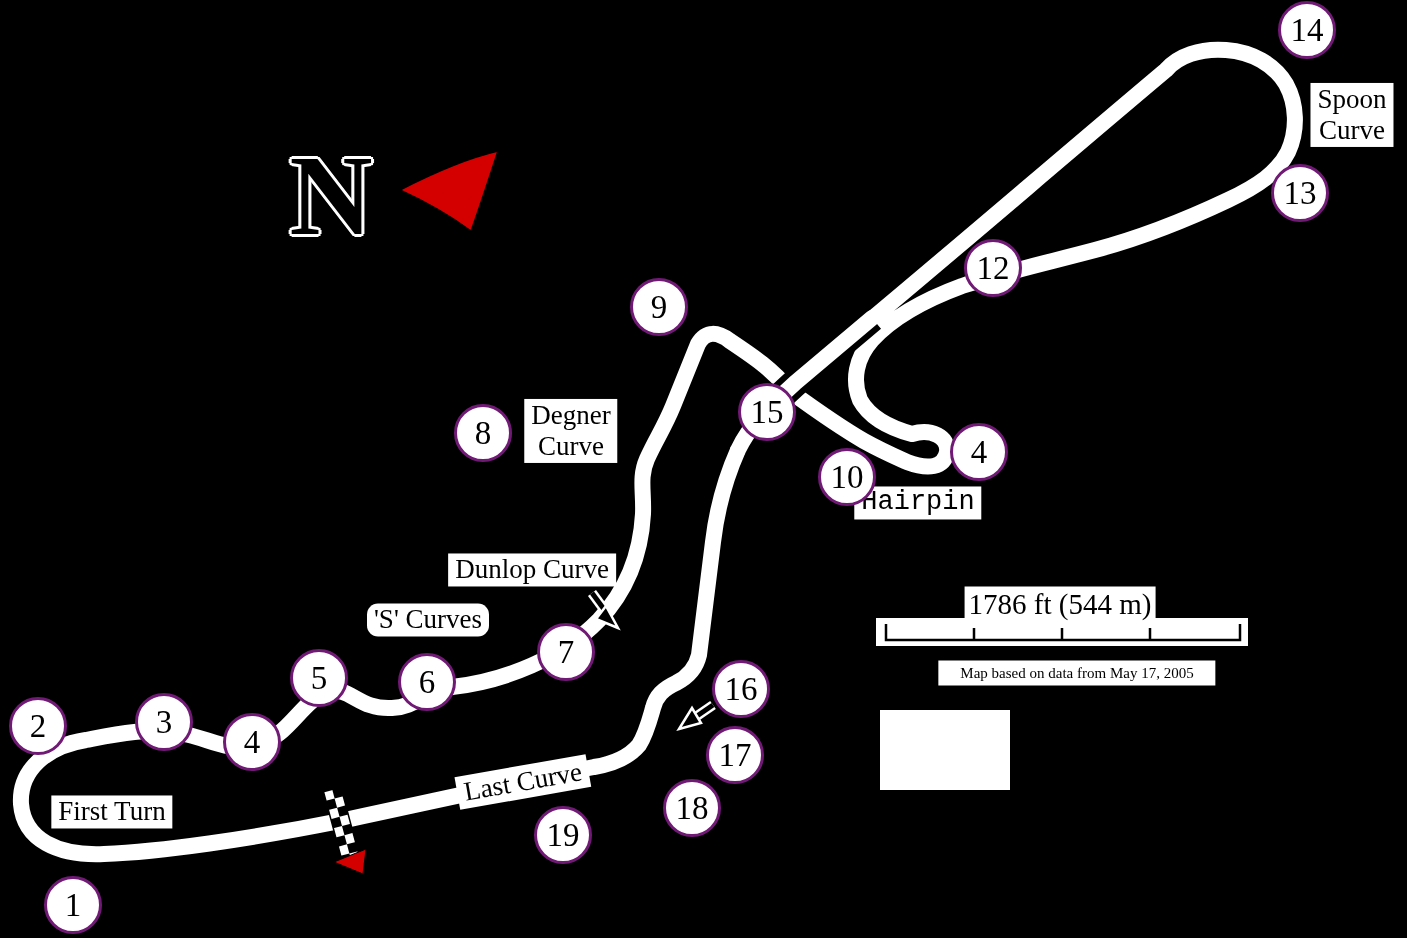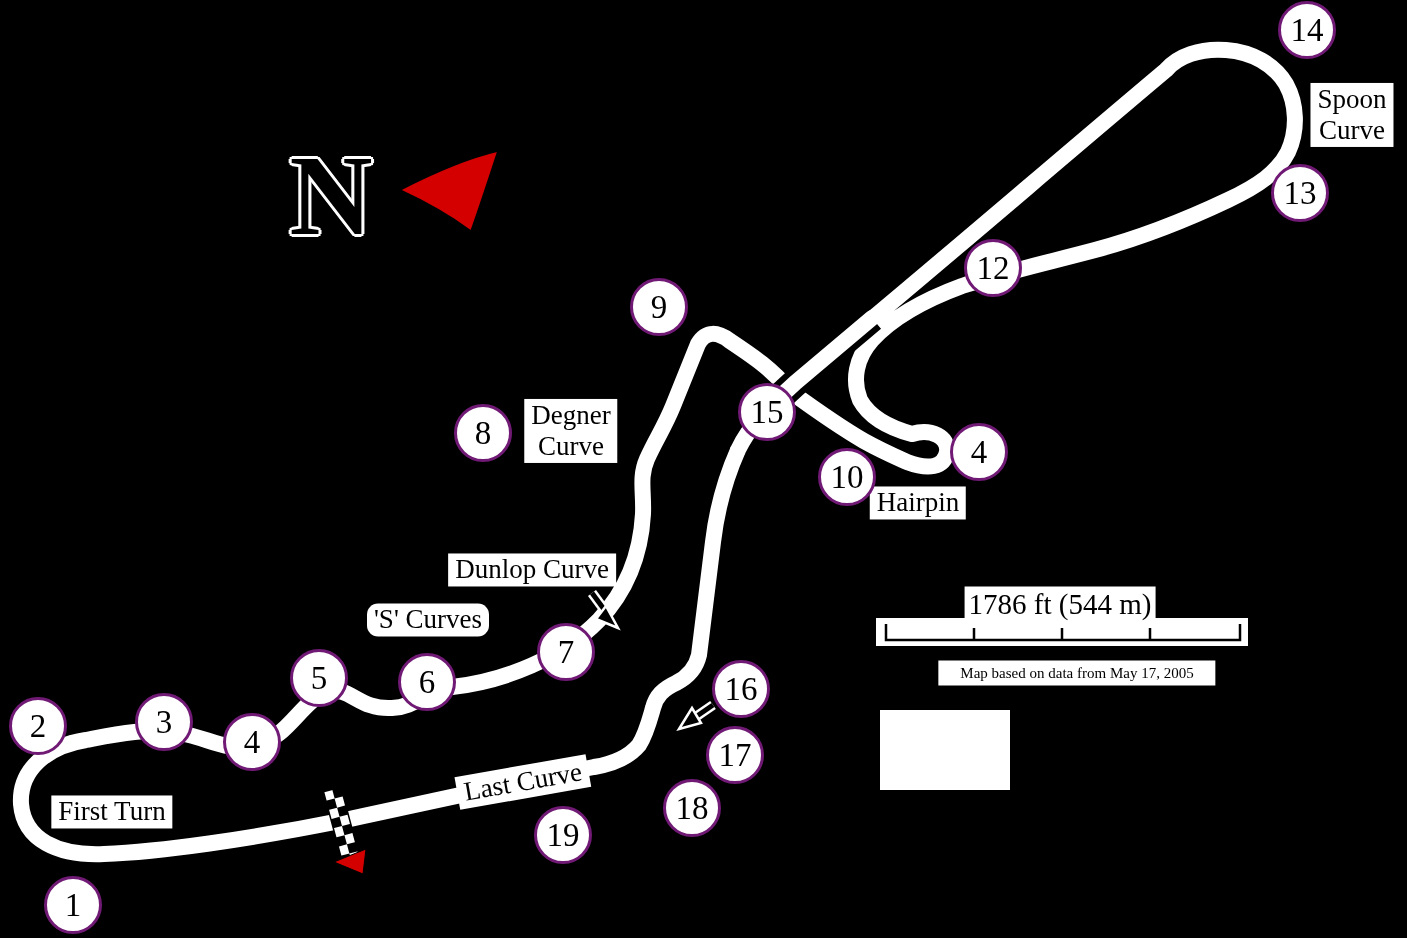--- a/index.html
+++ b/index.html
@@ -130,21 +130,21 @@
       <div class="map-label" style="left: 571px; top: 431px; transform: translate(-50%, -50%) rotate(0deg);">
         <div>Degner</div>
         <div>Curve</div>
       </div>
       <div class="map-label" style="left: 532px; top: 570px; transform: translate(-50%, -50%) rotate(0deg);">
         <div>Dunlop Curve</div>
       </div>
       <div class="map-label" style="left: 428px; top: 620px; transform: translate(-50%, -50%) rotate(0deg); border-radius: 11px;">
         <div>'S' Curves</div>
       </div>
-      <div class="map-label" style="left: 918px; top: 503px; transform: translate(-50%, -50%) rotate(0deg);">
+      <div class="map-label" style="left: 918px; top: 503px; transform: translate(-50%, -50%) rotate(0deg); font-family: Liberation Mono, monospace;">
         <div>Hairpin</div>
       </div>
       <div class="map-label" style="left: 112px; top: 812px; transform: translate(-50%, -50%) rotate(0deg);">
         <div>First Turn</div>
       </div>
       <div class="map-label" style="left: 523px; top: 782px; transform: translate(-50%, -50%) rotate(-10deg);">
         <div>Last Curve</div>
       </div>
     </div>
 

